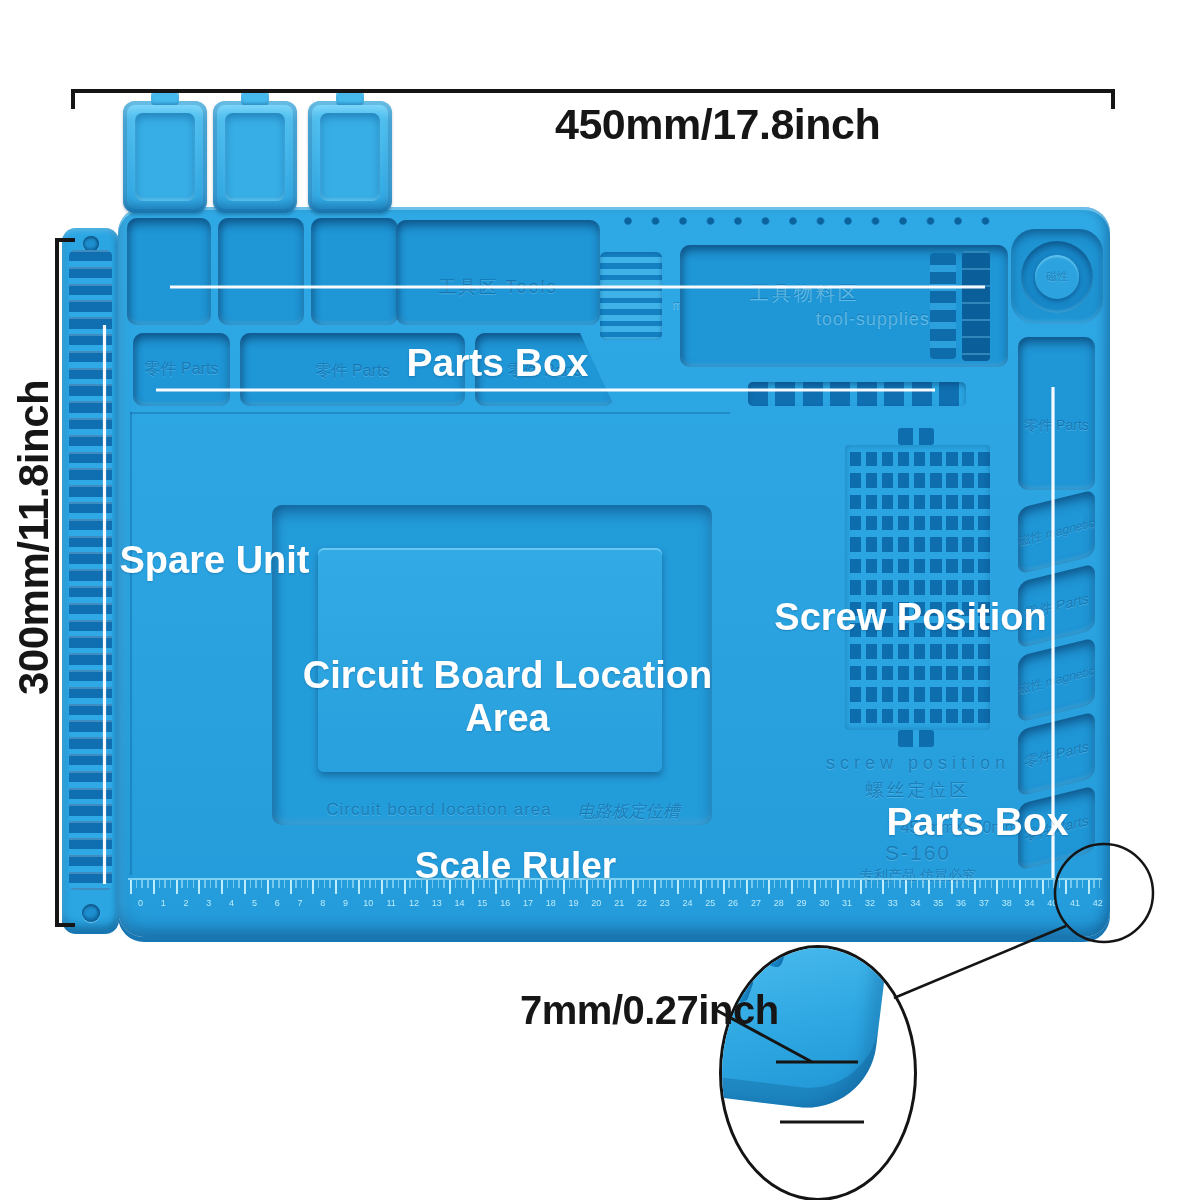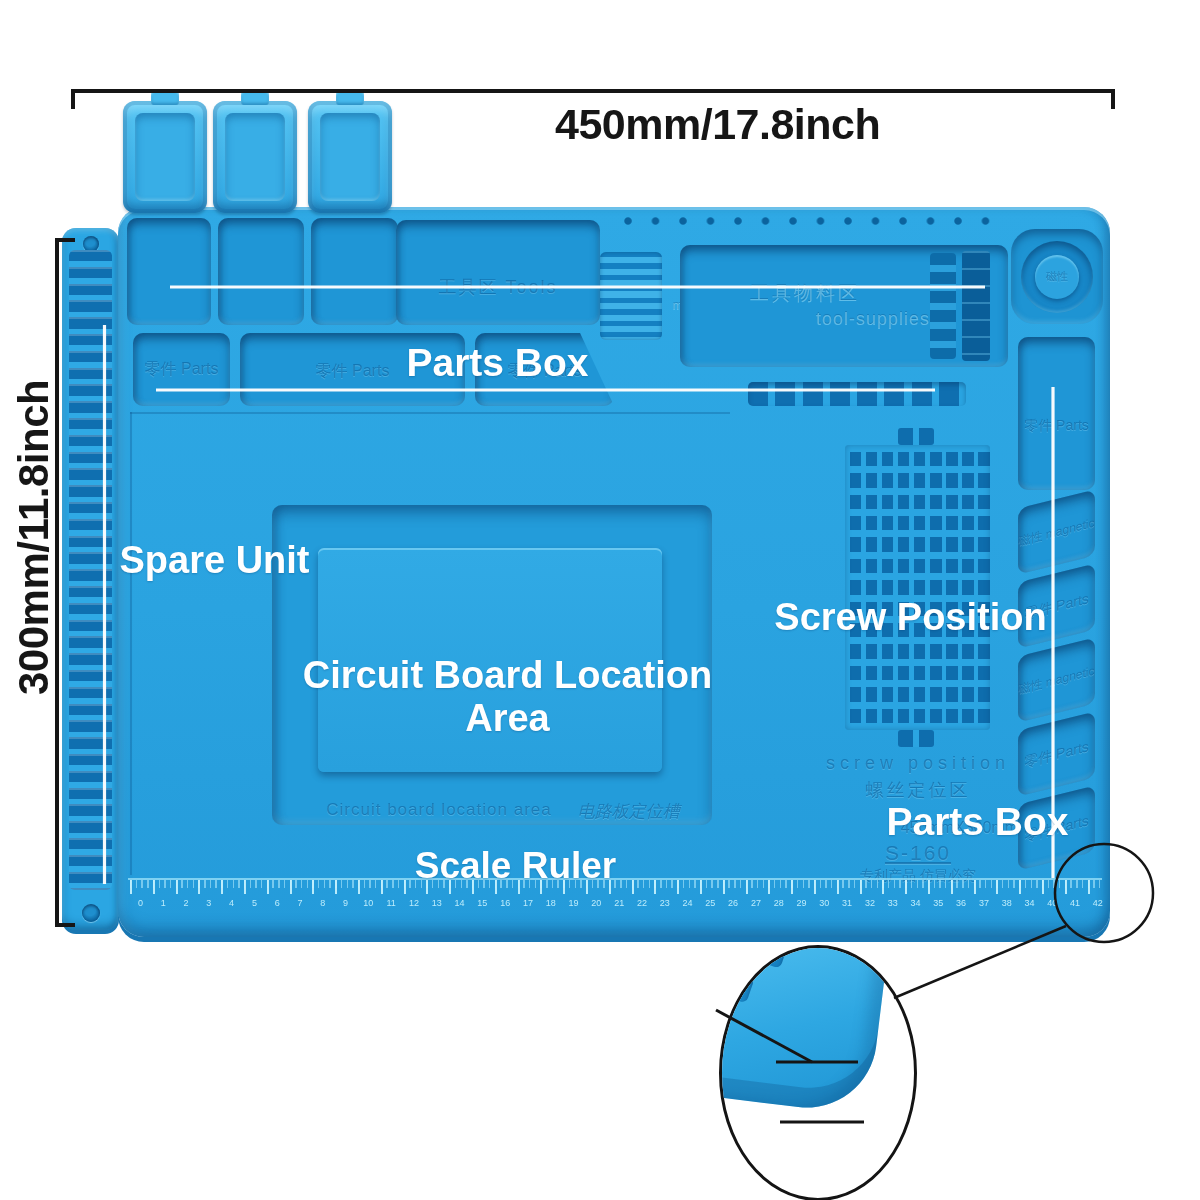--- a/index.html
+++ b/index.html
@@ -194,21 +194,21 @@
       <span class="emboss" style="font-size:17px;font-style:italic;">电路板定位槽</span>
     </div>
 
     <div class="screw-nub" style="left:780px;top:221px;width:36px;height:17px;"></div>
     <div class="screw-grid" style="left:727px;top:238px;width:145px;height:285px;"></div>
     <div class="screw-nub" style="left:780px;top:523px;width:36px;height:17px;"></div>
 
     <div class="emboss abs" style="left:700px;top:546px;width:200px;text-align:center;font-size:18px;letter-spacing:5px;">screw position</div>
     <div class="emboss abs" style="left:700px;top:571px;width:200px;text-align:center;font-size:18px;letter-spacing:3px;">螺丝定位区</div>
     <div class="emboss abs" style="left:700px;top:612px;width:200px;text-align:right;font-size:16px;">450mmX300mm</div>
-    <div class="emboss abs" style="left:700px;top:634px;width:200px;text-align:center;font-size:21px;letter-spacing:2px;text-decoration:underline;">S-160</div>
+    <div class="emboss abs" style="left:700px;top:634px;width:200px;text-align:center;font-size:21px;letter-spacing:2px;">S-160</div>
     <div class="emboss abs" style="left:700px;top:660px;width:200px;text-align:center;font-size:14px;">专利产品 仿冒必究</div>
 
     <div class="ruler-topline" style="left:10px;top:671px;width:974px;"></div>
     <div class="ticks-minor" style="left:12px;top:673px;width:974px;height:8px;"></div>
     <div class="ticks-major" style="left:12px;top:673px;width:974px;height:14px;"></div>
     <div class="ruler-numbers" style="left:11px;top:690px;width:981px;height:12px;">
         <span>0</span>
         <span>1</span>
         <span>2</span>
         <span>3</span>
@@ -283,20 +283,21 @@
     <line x1="1053" y1="387" x2="1053" y2="878" stroke="#ffffff" stroke-width="3.2" opacity="0.96"></line>
     <circle cx="1104" cy="893" r="49" fill="none" stroke="#151515" stroke-width="2.5"></circle>
     <line x1="1066" y1="926" x2="894" y2="998" stroke="#151515" stroke-width="2.5"></line>
     <line x1="716" y1="1010" x2="812" y2="1062" stroke="#151515" stroke-width="3"></line>
     <line x1="776" y1="1062" x2="858" y2="1062" stroke="#151515" stroke-width="3"></line>
     <line x1="780" y1="1122" x2="864" y2="1122" stroke="#151515" stroke-width="3"></line>
   </svg>
 
   <div class="dim-label" style="left:555px;top:100px;width:300px;font-size:43px;">450mm/17.8inch</div>
   <div class="dim-label" style="left:-116px;top:521px;width:300px;height:48px;font-size:42px;transform:rotate(-90deg);">300mm/11.8inch</div>
+  <div class="dim-label" style="left:520px;top:988px;width:195px;font-size:40px;text-align:right;">7mm/0.27inch</div>
 
   <div class="white-label" style="left:395px;top:341px;width:205px;font-size:39px;">Parts Box</div>
   <div class="white-label" style="left:112px;top:539px;width:205px;font-size:38px;">Spare Unit</div>
   <div class="white-label" style="left:300px;top:654px;width:415px;font-size:38px;">Circuit Board Location Area</div>
   <div class="white-label" style="left:758px;top:596px;width:305px;font-size:38px;">Screw Position</div>
   <div class="white-label" style="left:875px;top:800px;width:205px;font-size:39px;">Parts Box</div>
   <div class="white-label" style="left:413px;top:845px;width:205px;font-size:37px;">Scale Ruler</div>
 
 </div>
 

